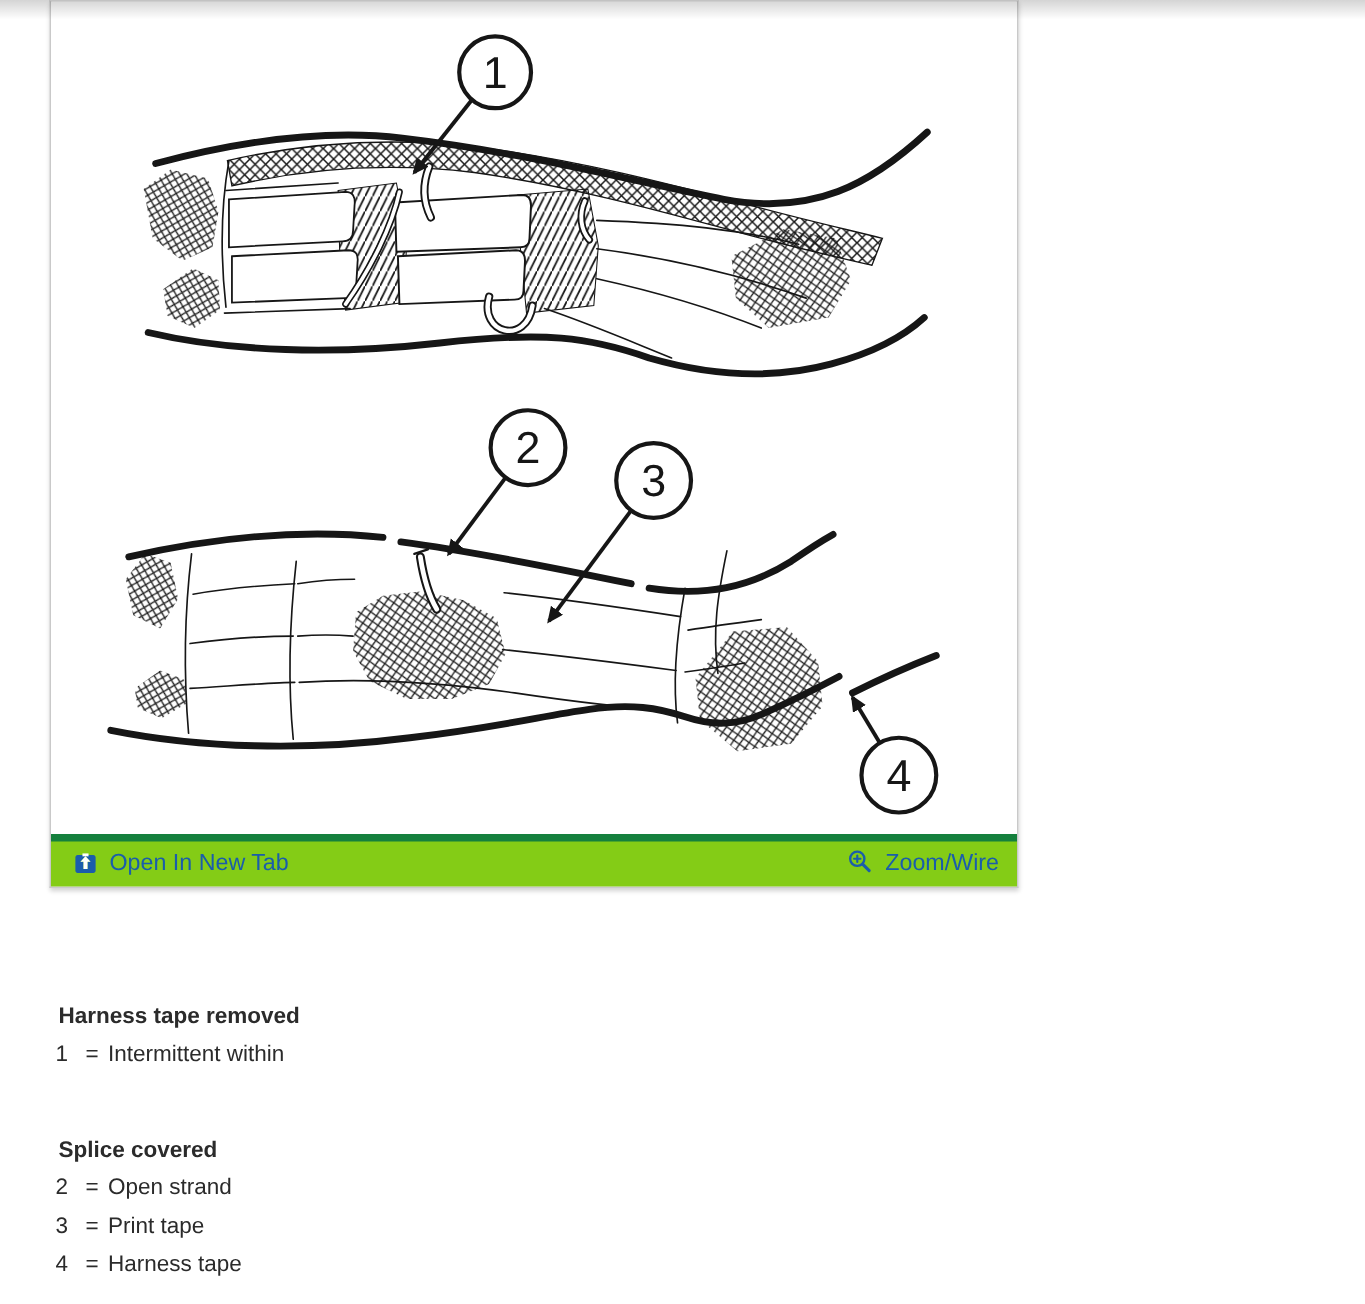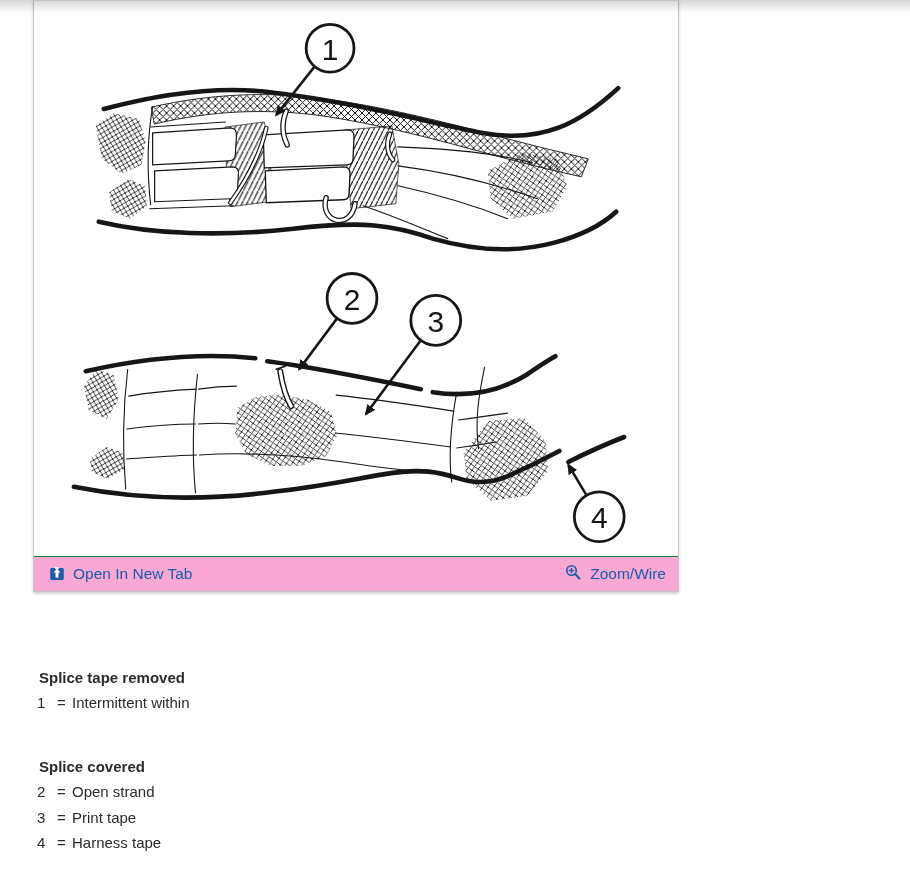--- a/index.html
+++ b/index.html
@@ -16,21 +16,21 @@
   .viewer{
     position:absolute;left:33px;top:0;width:646px;height:592px;
     background:#ffffff;box-sizing:border-box;
     border:1px solid #c9c9c9;border-top-color:#e8e8e8;
     box-shadow:0 2px 3px rgba(0,0,0,0.18);
   }
   .diagram-area{position:absolute;left:0;top:0;right:0;bottom:35px;}
   .diagram-area svg{display:block;width:100%;height:100%;}
   .viewer-footer{
     position:absolute;left:0;right:0;bottom:0;height:35px;
-    background:#f9a8d4;border-top:1px solid #15803d;
+    background:#84cc16;border-top:5px solid #15803d;
     display:flex;align-items:center;justify-content:space-between;
     padding:0 12px 0 14px;box-sizing:border-box;
   }
   .footer-link{
     display:flex;align-items:center;gap:7px;
     color:#1a5dab;font-size:15.5px;cursor:pointer;user-select:none;white-space:nowrap;
   }
   .footer-link svg{display:block;}
   .legend{
     position:absolute;left:35px;top:665px;
@@ -181,21 +181,21 @@
         <path d="M9.5,6.8 V12.2 M6.8,9.5 H12.2" stroke="#1a5dab" stroke-width="1.8" stroke-linecap="round"></path>
       </svg>
       <span>Zoom/Wire</span>
     </div>
   </div>
 </div>
 
 <div class="legend">
 
   <div class="legend-section">
-    <div class="legend-heading">Splice tape removed</div>
+    <div class="legend-heading">Harness tape removed</div>
     <div class="legend-item">
       <span class="li-num">1</span>
       <span class="li-eq">=</span>
       <span class="li-desc">Intermittent within</span>
     </div>
   </div>
 
   <div class="legend-section sect2">
     <div class="legend-heading">Splice covered</div>
     <div class="legend-item">

